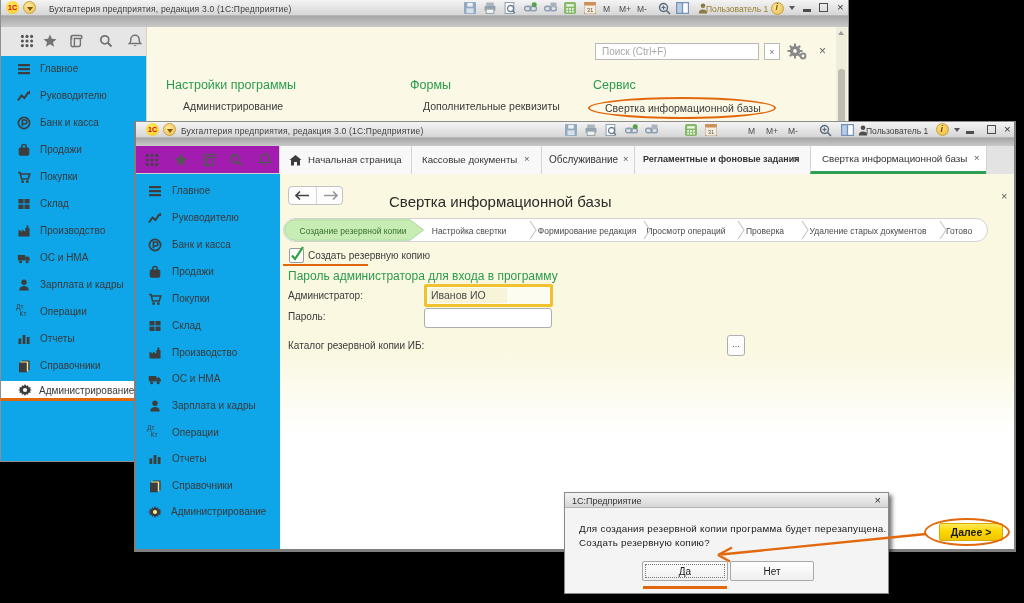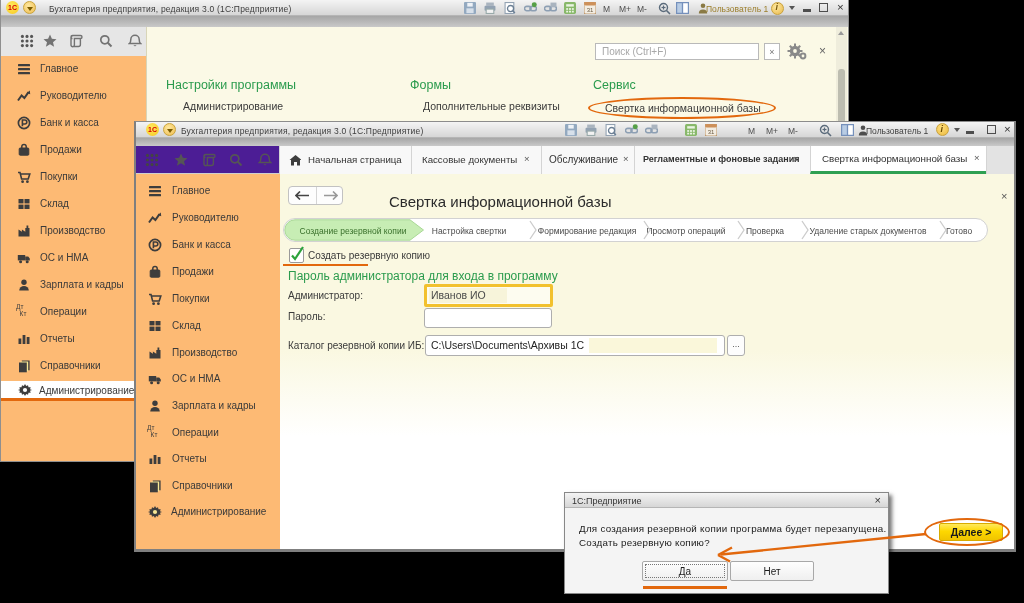--- a/index.html
+++ b/index.html
@@ -3,21 +3,21 @@
 <style>
 *{margin:0;padding:0;box-sizing:border-box;}
 html,body{width:1024px;height:603px;background:#000;overflow:hidden;font-family:"Liberation Sans",sans-serif;}
 #stage{position:absolute;left:0;top:0;width:1024px;height:603px;background:#000;}
 .abs{position:absolute;}
 .tbar{background:linear-gradient(#f4f4f4,#d6d6d6);border-bottom:1px solid #b5b5b5;}
 .band{background:linear-gradient(#a6a6a6,#c9c9c9);}
 .logo{width:13px;height:13px;border-radius:50%;background:radial-gradient(circle at 40% 35%,#ffe95e,#f7c820);color:#d40000;font-weight:bold;font-size:7px;text-align:center;line-height:13px;}
 .drop{width:13px;height:13px;border-radius:50%;background:radial-gradient(circle at 40% 35%,#ffe9a0,#eebb4d);border:1px solid #caa43c;color:#7a5a00;font-size:7px;text-align:center;line-height:11px;}
 .ttext{font-size:8.5px;color:#3c3c3c;white-space:nowrap;letter-spacing:0.2px;}
-.yside{background:#fdba74;}
+.yside{background:#0ea5e9;}
 .sideitem{position:absolute;left:0;width:100%;height:27px;font-size:10px;color:#3a3a3a;white-space:nowrap;}
 .sideitem .ic{position:absolute;top:6px;}
 .sideitem .tx{position:absolute;top:7px;}
 .gtxt{color:#2a9b4d;}
 .inp{background:#fff;border:1px solid #aeaeae;border-radius:3px;}
 .lbl{font-size:10px;color:#3a3a3a;white-space:nowrap;}
 .oline{background:#e2680d;}
 .stx{font-size:8.5px;color:#4a4a4a;transform:translateX(-50%);white-space:nowrap;}
 .schev{top:0px;width:8px;height:22px;stroke:#cccccc;stroke-width:1.3;fill:none;}
 .tico{position:absolute;top:2px;}
@@ -402,21 +402,21 @@
       <div class="tico" style="left:375px;top:1px;width:13px;height:13px;border-radius:50%;background:radial-gradient(circle at 40% 35%,#ffdf7e,#eab93d);border:1px solid #c9a23e;"></div>
       <span class="tico" style="left:379.5px;top:1.5px;font-size:9px;color:#6a4a00;font-style:italic;font-weight:bold;">i</span>
       <div class="tico" style="left:393px;top:6px;width:0;height:0;border-left:3.5px solid transparent;border-right:3.5px solid transparent;border-top:4.5px solid #555;"></div>
       <div class="tico" style="left:405px;top:9px;width:8px;height:2.5px;background:#4d4d4d;"></div>
       <div class="tico" style="left:426px;top:3px;width:9px;height:9px;border:1.5px solid #4d4d4d;"></div>
       <span class="tico" style="left:443px;top:1px;font-size:11.5px;color:#333;">×</span>
     </div>
   </div>
   <div class="abs band" style="left:0;top:16px;width:878px;height:8px;"></div>
 
-  <div class="abs" style="left:0;top:24px;width:878px;height:28px;background:#4c1d95;border-bottom:1px solid #cfcfcf;" id="w2tabs">
+  <div class="abs" style="left:0;top:24px;width:878px;height:28px;background:#a21caf;border-bottom:1px solid #cfcfcf;" id="w2tabs">
     <svg class="abs" style="left:9px;top:7px" width="14" height="14" fill="#444">
           <use href="#i-grid9"></use>
         </svg>
     <svg class="abs" style="left:38px;top:7px" width="14" height="14" fill="#555">
           <use href="#i-star"></use>
         </svg>
     <svg class="abs" style="left:66px;top:7px" width="14" height="14" stroke="#555" fill="none">
           <use href="#i-scroll"></use>
         </svg>
     <svg class="abs" style="left:93px;top:7px" width="14" height="14" stroke="#555">
@@ -578,24 +578,20 @@
     <div class="abs oline" style="left:3px;top:89.5px;width:85px;height:2.5px;"></div>
     <div class="abs gtxt" style="left:8px;top:95px;font-size:12px;">Пароль администратора для входа в программу</div>
     <div class="abs lbl" style="left:8px;top:116px;">Администратор:</div>
     <div class="abs" style="left:144px;top:110px;width:129px;height:23px;background:#fdfcf0;border:3px solid #f2c12e;border-radius:2px;">
       <span style="position:absolute;left:2px;top:1px;width:78px;height:15px;background:#f7f4da;"></span>
       <span style="position:absolute;left:4px;top:2px;font-size:10.5px;color:#4a4a4a;">Иванов ИО</span>
     </div>
     <div class="abs lbl" style="left:8px;top:137px;">Пароль:</div>
     <div class="abs inp" style="left:144px;top:134px;width:128px;height:20px;"></div>
     <div class="abs lbl" style="left:8px;top:166px;">Каталог резервной копии ИБ:</div>
-    <div class="abs inp" style="left:145px;top:161px;width:300px;height:21px;">
-      <span style="position:absolute;left:5px;top:3px;font-size:10.5px;color:#222;">C:\Users\Documents\Архивы 1С</span>
-      <span style="position:absolute;left:163px;top:2px;width:128px;height:15px;background:#faf7da;"></span>
-    </div>
     <div class="abs" style="left:447px;top:161px;width:18px;height:21px;background:#fdfdfd;border:1px solid #aeaeae;border-radius:3px;text-align:center;font-size:9px;color:#555;line-height:17px;">...</div>
   </div>
 </div>
 
 <div class="abs" id="dlg" style="left:564px;top:492px;width:325px;height:102px;background:#f4f4f4;border:1px solid #888;box-shadow:3px 3px 4px rgba(0,0,0,0.55);">
   <div class="abs tbar" style="left:0;top:0;width:323px;height:15px;">
     <span style="position:absolute;left:7px;top:3px;font-size:9px;color:#333;">1С:Предприятие</span>
     <span style="position:absolute;right:7px;top:1px;font-size:11px;color:#333;">×</span>
   </div>
   <div class="abs" style="left:14px;top:30px;font-size:9.8px;color:#1a1a1a;white-space:nowrap;letter-spacing:0.25px;">Для создания резервной копии программа будет перезапущена.</div>

